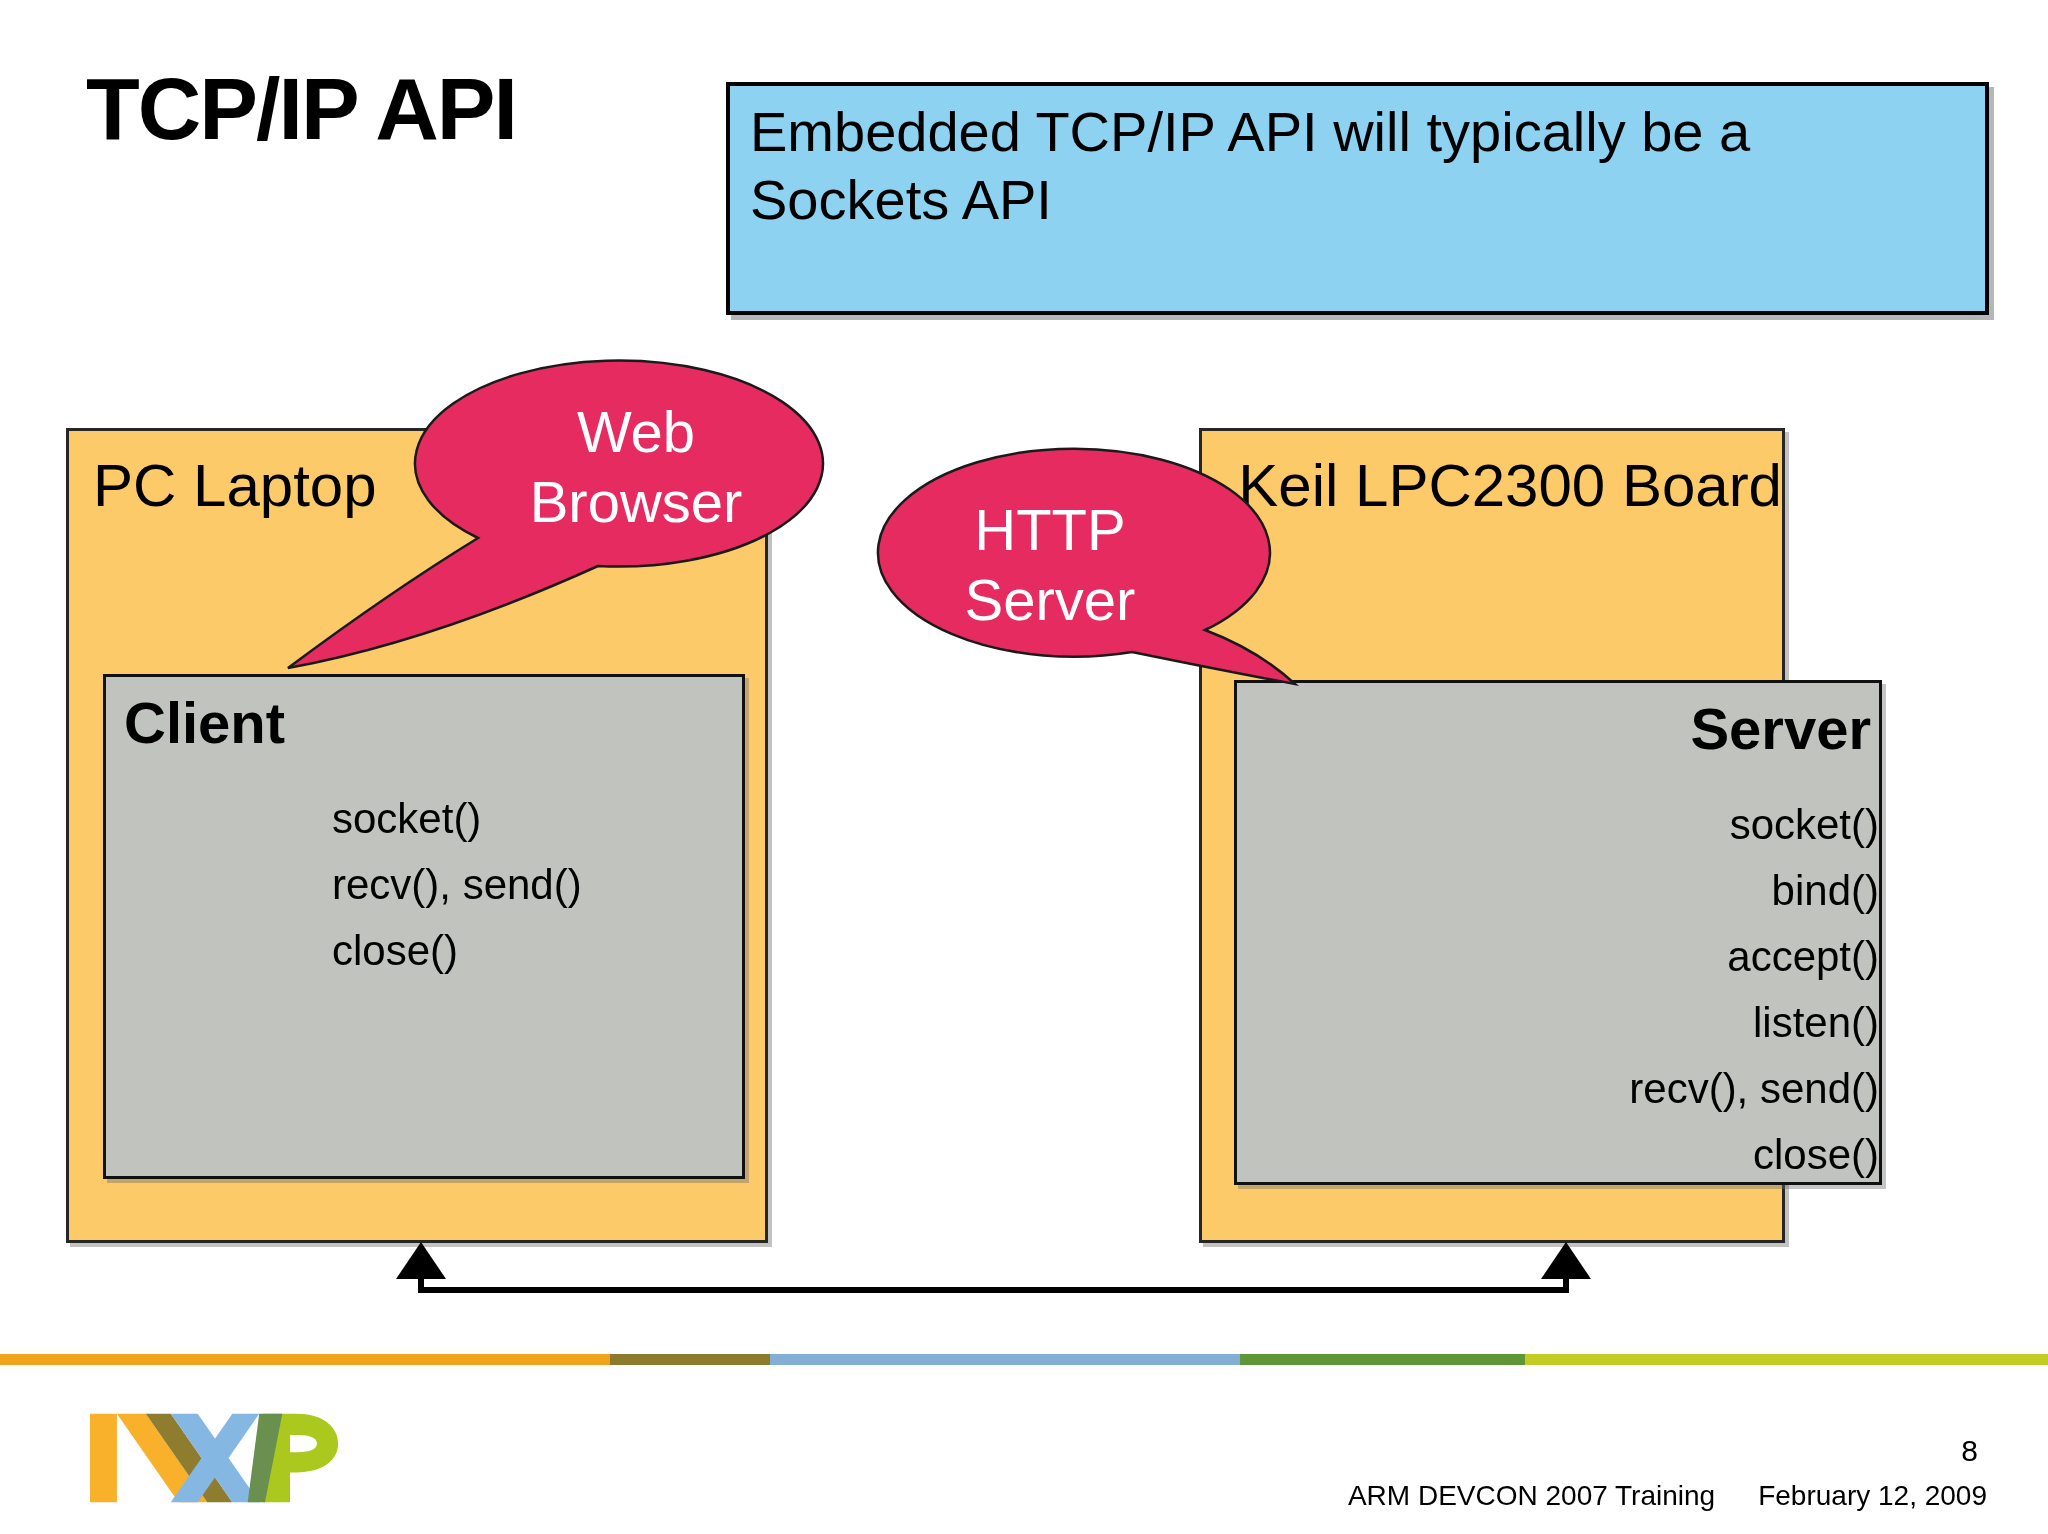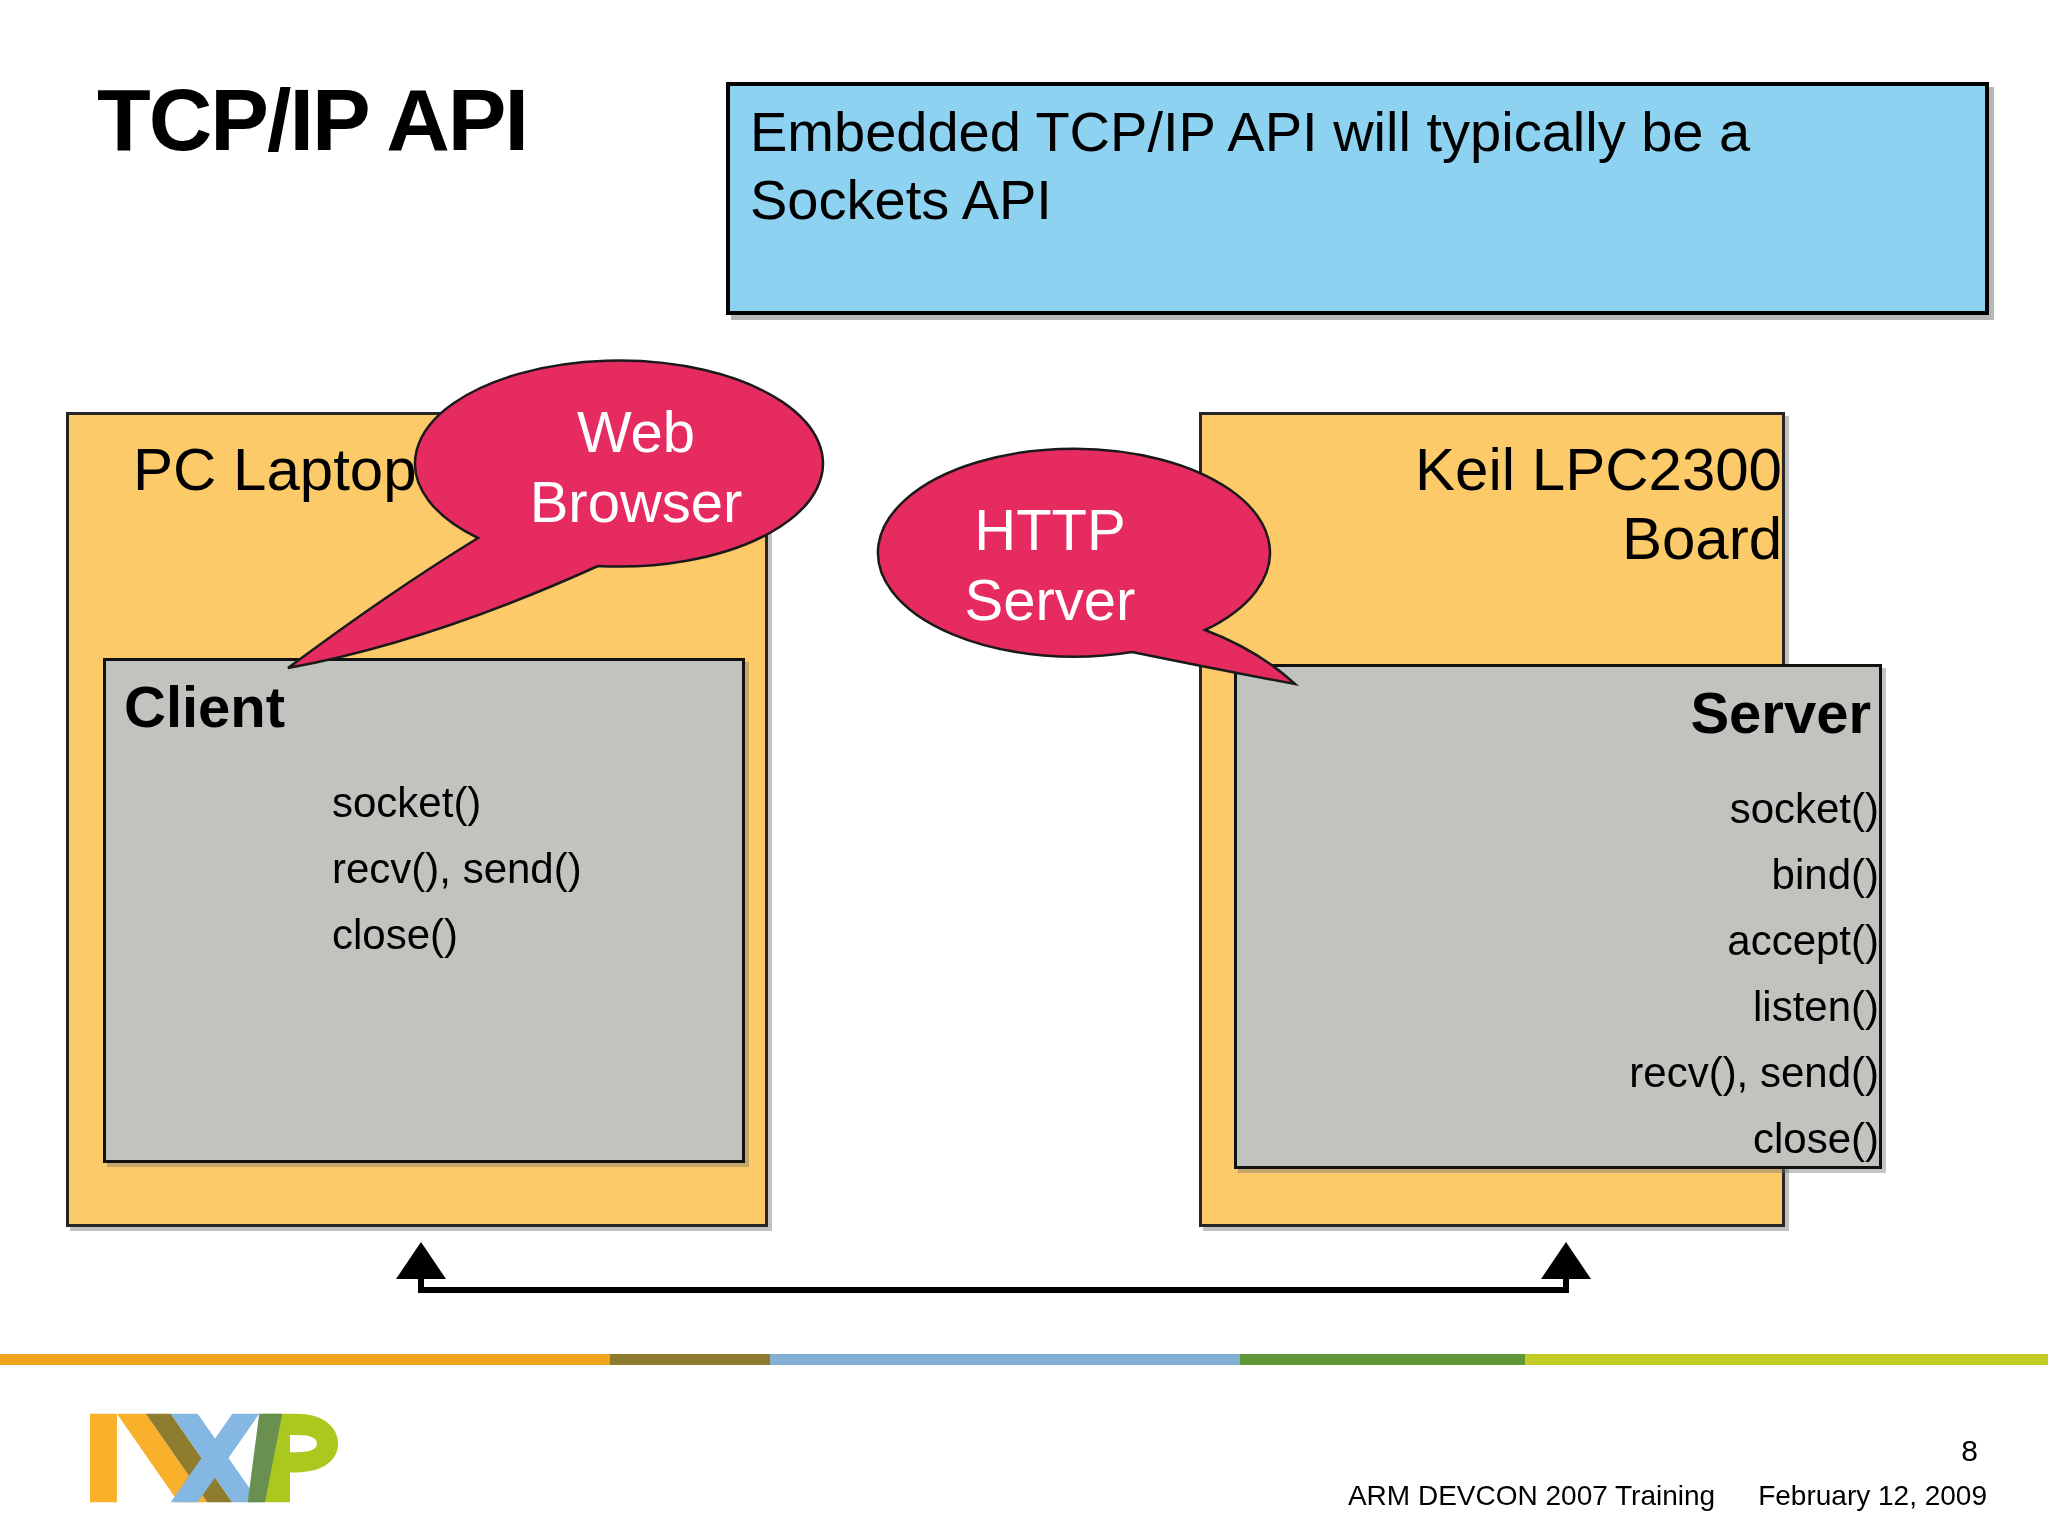--- a/index.html
+++ b/index.html
@@ -1,29 +1,29 @@
 <!DOCTYPE html>
 <html style="--panel: #FCCA69; --inner_box: #C1C3BF; --callout_bg: #8DD2F0; --bubble: #E62B60; --stripe0: #F0A41C; --stripe1: #8C7B2F; --stripe2: #84AFD5; --stripe3: #5F9638; --stripe4: #C2CC25; --logo_n: #F9B02B; --logo_x: #85B7E3; --logo_p: #ABC81F; --logo_nx: #8E7C2F; --logo_xp: #69904F;"><head>
 <meta charset="utf-8">
 <style>
   html,body{margin:0;padding:0;background:#fff;}
   .slide{position:relative;width:2048px;height:1534px;background:#ffffff;overflow:hidden;
          font-family:"Liberation Sans",sans-serif;color:#000;}
 
-  .title{position:absolute;left:86px;top:58px;margin:11px;font-size:88px;font-weight:bold;
+  .title{position:absolute;left:86px;top:58px;margin:0;font-size:88px;font-weight:bold;
          letter-spacing:-2px;}
 
   .callout{position:absolute;left:726px;top:57px;width:1263px;height:233px;box-sizing:border-box;
            background:var(--callout_bg);border:4px solid #000;
            box-shadow:5px 5px 0 rgba(110,110,110,.5);
            padding:12px 0 0 20px;font-size:56px;line-height:68px;margin-top:25px;}
 
-  .panel{position:absolute;top:412px;height:815px;box-sizing:border-box;
+  .panel{position:absolute;top:428px;height:815px;box-sizing:border-box;
          background:var(--panel);border:3px solid #262626;
-         box-shadow:4px 4px 0 rgba(120,120,120,.45);padding-left:40px;}
+         box-shadow:4px 4px 0 rgba(120,120,120,.45);}
   .panel.left{left:66px;width:702px;}
   .panel.right{left:1199px;width:586px;text-align:right;}
   .panel-label{margin:20px 0 0 24px;font-size:60px;}
 
   .inner-box{position:absolute;box-sizing:border-box;background:var(--inner_box);
              border:3px solid #111;box-shadow:4px 4px 0 rgba(110,110,110,.4);}
   .inner-box.client{left:34px;top:243px;width:642px;height:505px;}
   .inner-box.server{left:32px;top:249px;width:648px;height:505px;}
 
   .inner-title{font-weight:bold;font-size:58px;margin:12px 8px 0 18px;}

